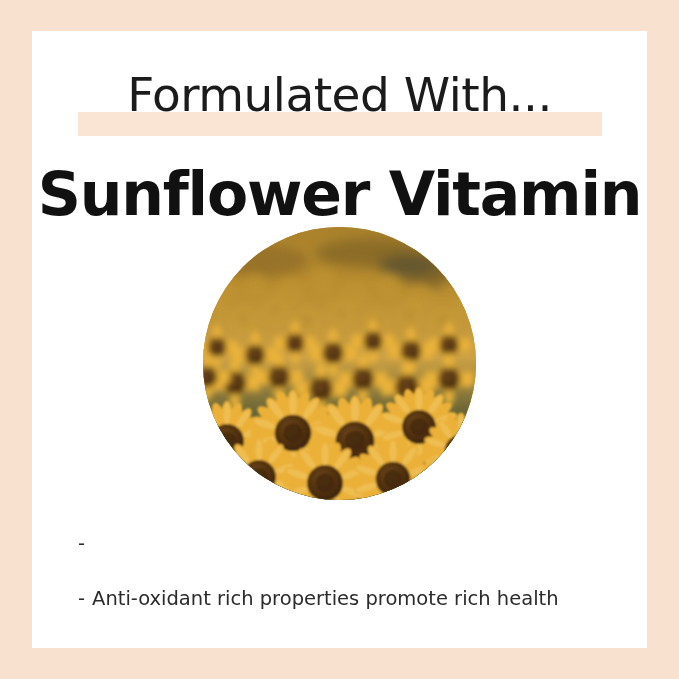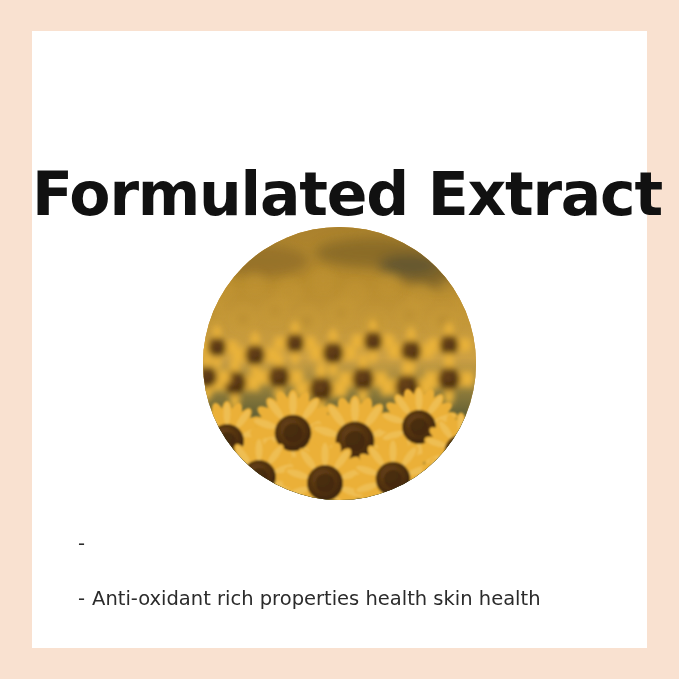--- a/index.html
+++ b/index.html
@@ -92,22 +92,26 @@
   }
   .bullet-row.first { margin-bottom:29px; }
   .bullet-dash { margin-right:7px; }
 </style>
 </head>
 <body>
 
 <div id="card">
   <div id="inner">
 
-
-    <div id="headline">Formulated Extract</div>
+    <div id="kicker-wrap">
+      <div id="kicker-highlight"></div>
+      <div id="kicker-text">Formulated With...</div>
+    </div>
+
+    <div id="headline">Sunflower Vitamin</div>
 
     <div id="photo-circle">
       <svg viewBox="0 0 273 273" xmlns="http://www.w3.org/2000/svg" aria-hidden="true">
         <defs>
           <linearGradient id="bgGrad" x1="0" y1="0" x2="0" y2="1">
             <stop offset="0%" stop-color="#a8812f"></stop>
             <stop offset="22%" stop-color="#b98e31"></stop>
             <stop offset="48%" stop-color="#cda247"></stop>
             <stop offset="75%" stop-color="#3b4a33"></stop>
             <stop offset="100%" stop-color="#24351f"></stop>
@@ -317,18 +321,18 @@
         <rect width="273" height="273" fill="#c98a20" opacity=".07"></rect>
       </svg>
     </div>
 
     <div id="bullets">
       <div class="bullet-row first">
         <span class="bullet-dash">-</span>
       </div>
       <div class="bullet-row">
         <span class="bullet-dash">-</span>
-        <span>Anti-oxidant rich properties health skin health</span>
+        <span>Anti-oxidant rich properties promote rich health</span>
       </div>
     </div>
 
   </div>
 </div>
 
 </body></html>

